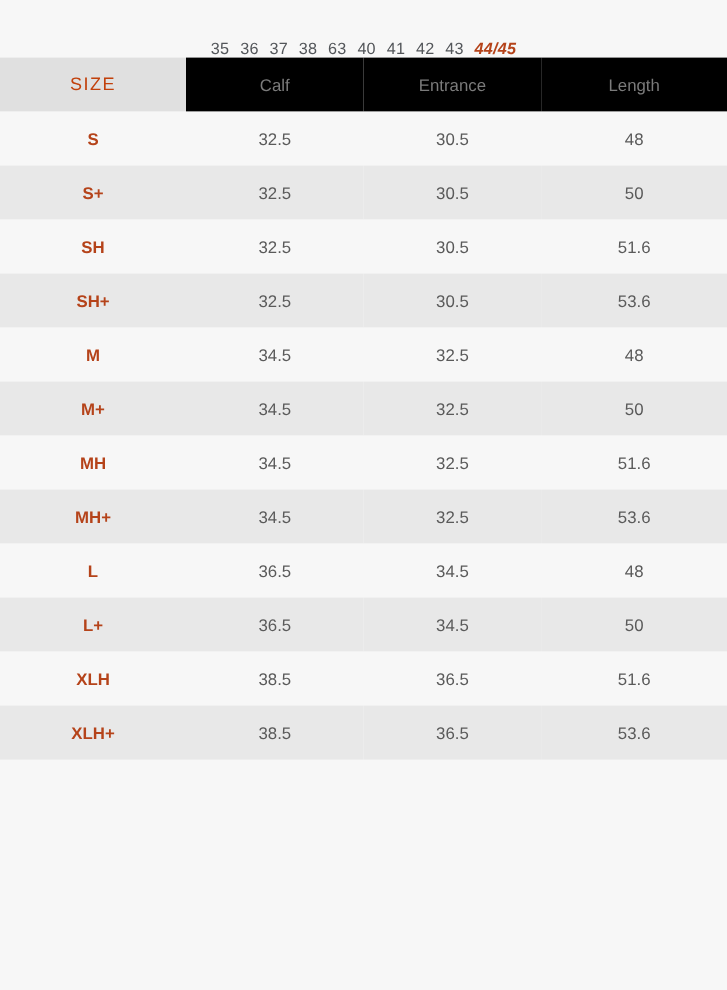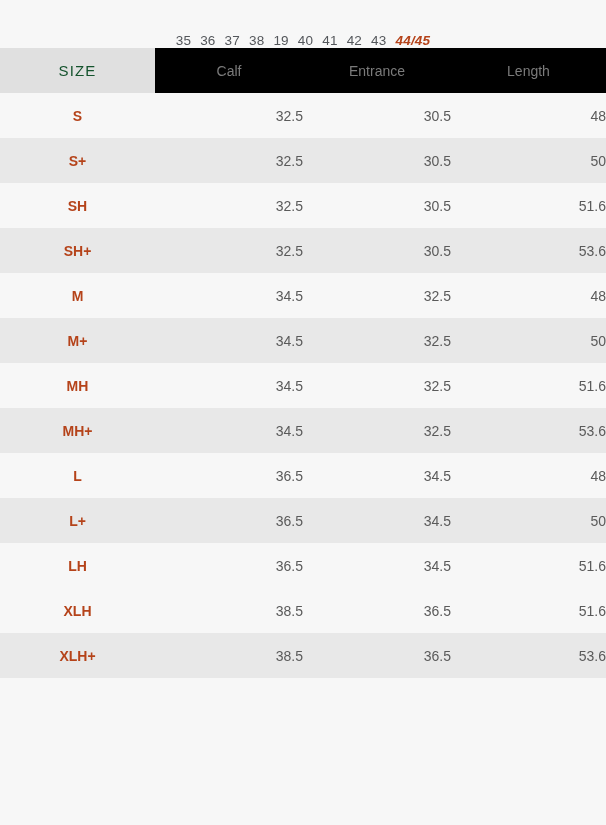--- a/index.html
+++ b/index.html
@@ -67,50 +67,49 @@
   }
 
   thead th {
     height: 52px;
     font-size: 15px;
     color: #7b7b7b;
     background: #000000;
   }
   thead th.size-head {
     background: #e0e0e0;
-    color: #14532d;
+    color: #c2410c;
     font-size: 15px;
     letter-spacing: 1.2px;
   }
 
   tbody tr.odd td { background: #f7f7f7; }
   tbody tr.even td { background: #e8e8e8; }
 
   tbody td.size-cell {
     color: #b5431a;
     font-weight: bold;
     font-size: 14px;
   }
   tbody td.val {
     color: #5a5a5a;
     font-size: 14px;
-    text-align: right;
   }
 </style>
 </head>
 <body>
 
 <div class="page">
 
   <div class="size-strip">
       <span class="eu-size">35</span>
       <span class="eu-size">36</span>
       <span class="eu-size">37</span>
       <span class="eu-size">38</span>
-      <span class="eu-size">19</span>
+      <span class="eu-size">63</span>
       <span class="eu-size">40</span>
       <span class="eu-size">41</span>
       <span class="eu-size">42</span>
       <span class="eu-size">43</span>
       <span class="eu-size active">44/45</span>
     </div>
 
   <table class="table">
     <colgroup>
       <col class="c1">
@@ -181,26 +180,20 @@
           <td class="val">34.5</td>
           <td class="val">48</td>
         </tr>
         <tr class="even">
           <td class="size-cell">L+</td>
           <td class="val">36.5</td>
           <td class="val">34.5</td>
           <td class="val">50</td>
         </tr>
         <tr class="odd">
-          <td class="size-cell">LH</td>
-          <td class="val">36.5</td>
-          <td class="val">34.5</td>
-          <td class="val">51.6</td>
-        </tr>
-        <tr class="odd">
           <td class="size-cell">XLH</td>
           <td class="val">38.5</td>
           <td class="val">36.5</td>
           <td class="val">51.6</td>
         </tr>
         <tr class="even">
           <td class="size-cell">XLH+</td>
           <td class="val">38.5</td>
           <td class="val">36.5</td>
           <td class="val">53.6</td>

